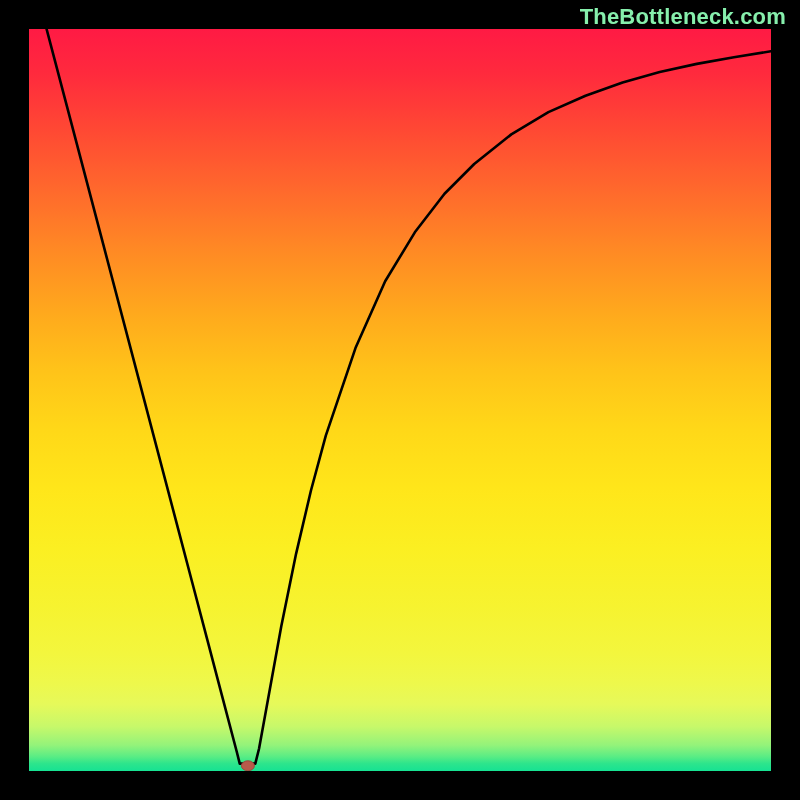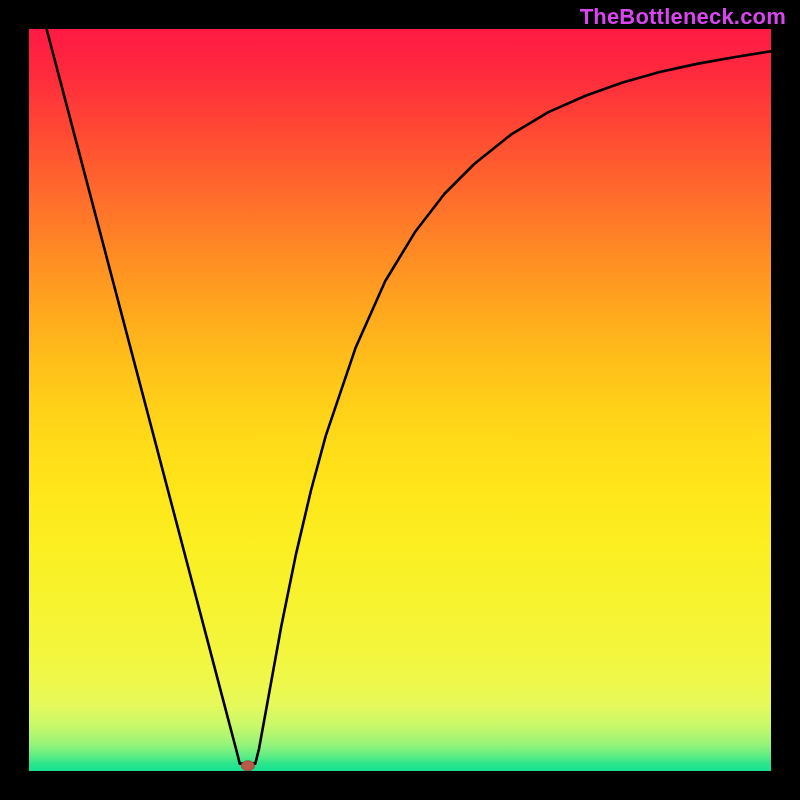--- a/index.html
+++ b/index.html
@@ -10,21 +10,21 @@
     height: 800px;
     background: #000;
   }
   .watermark {
     position: absolute;
     top: 4px;
     right: 14px;
     font-family: Arial, Helvetica, sans-serif;
     font-size: 22px;
     font-weight: 600;
-    color: #d946ef;
+    color: #86efac;
     letter-spacing: 0.2px;
     z-index: 10;
   }
   .plot-area {
     position: absolute;
     left: 29px;
     top: 29px;
     width: 742px;
     height: 742px;
     overflow: hidden;

